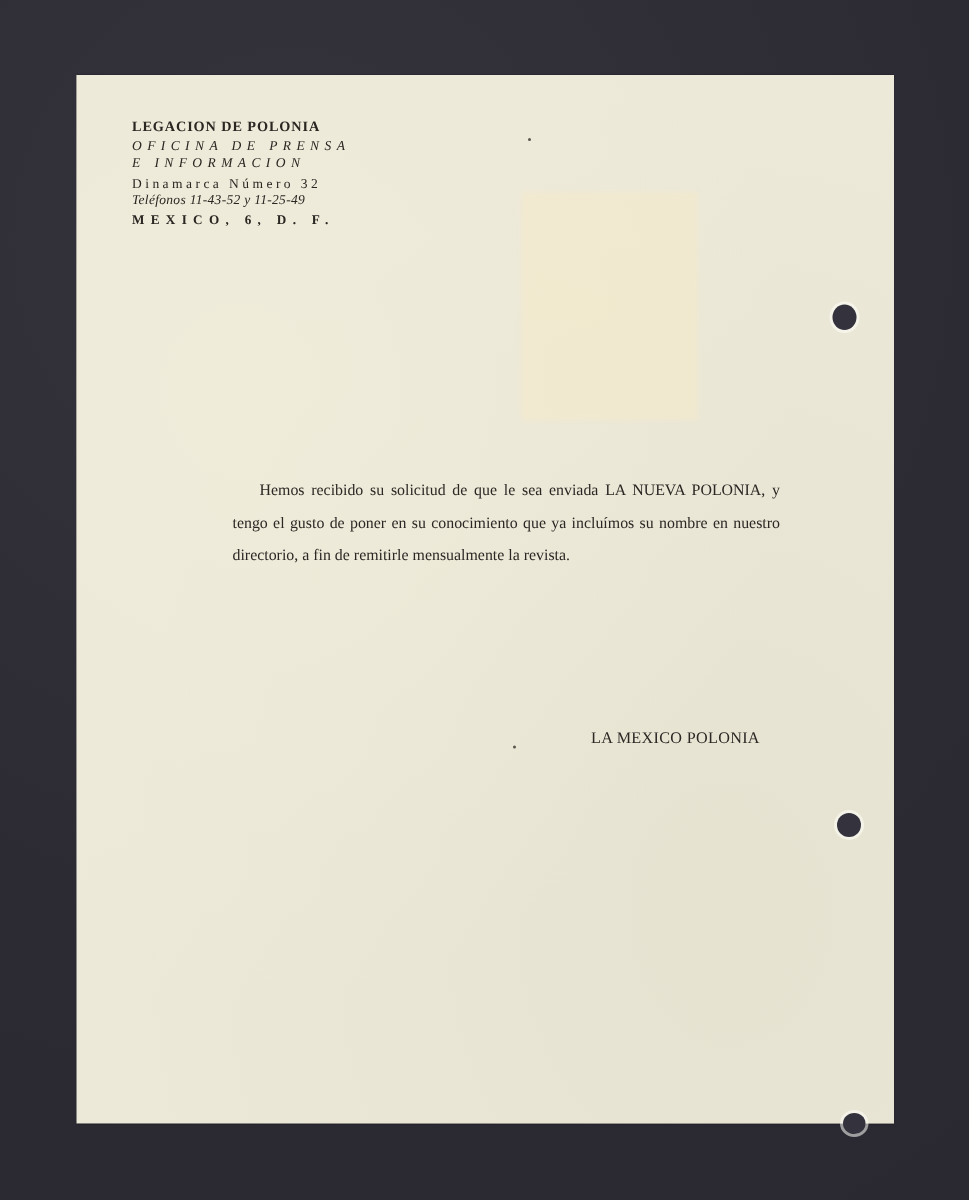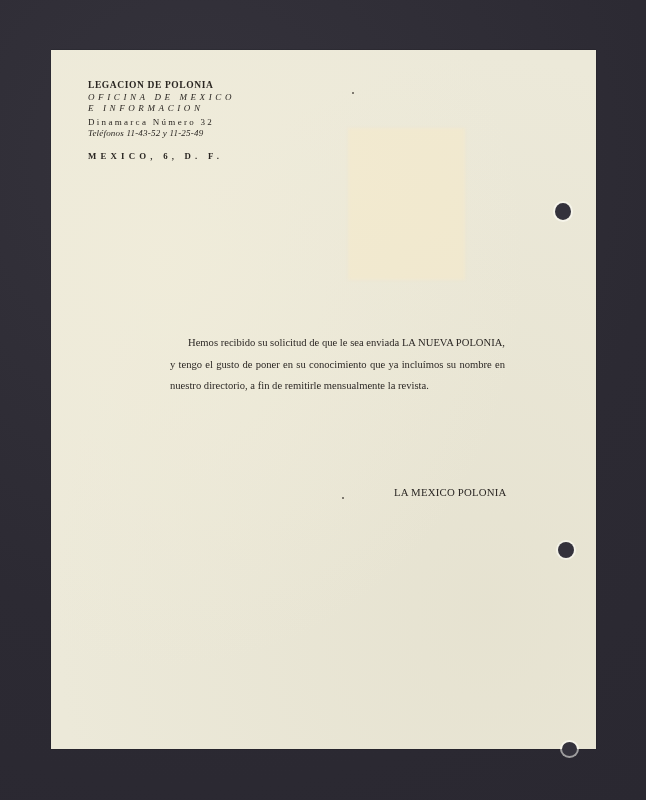--- a/index.html
+++ b/index.html
@@ -29,21 +29,21 @@
     .lh-bold { font-weight: bold; letter-spacing: 0.6px; font-size: 9.5px; }
     .lh-italic-spaced { font-style: italic; letter-spacing: 3.6px; }
     .lh-italic-spaced-sm { letter-spacing: 2.3px; }
     .lh-italic { font-style: italic; letter-spacing: 0.2px; }
     .lh-city { font-weight: bold; letter-spacing: 4.2px; font-size: 8.8px; }
     .body-text {
       position: absolute; left: 103px; top: 266px; width: 367px;
       color: #2b2724; font-size: 10.6px; line-height: 21.5px;
     }
     .salutation { margin-bottom: 0; }
-    .para { text-align: justify; text-indent: 18px; margin: 16px; }
+    .para { text-align: justify; text-indent: 18px; margin: 1px; }
     .signature {
       position: absolute; left: 343px; top: 436px; color: #2b2724;
       font-size: 10.8px; letter-spacing: 0.2px;
     }
     .hole {
       position: absolute; border-radius: 50%; background: #34323c;
       box-shadow: 0 0 0 2px rgba(255,255,250,0.55);
     }
     .hole1 { left: 555px; top: 203px; width: 16px; height: 17px; }
     .hole2 { left: 558px; top: 542px; width: 16px; height: 16px; }
@@ -51,25 +51,25 @@
     .speck { position: absolute; width: 2px; height: 2px; background: #5a554d; border-radius: 50%; }
   </style>
 </head>
 <body>
 
 <div class="paper">
   <div class="stain"></div>
 
   <div class="letterhead">
     <div class="lh-bold">LEGACION DE POLONIA</div>
-    <div class="lh-italic-spaced">OFICINA DE MEXICO</div>
+    <div class="lh-italic-spaced">OFICINA DE PRENSA</div>
     <div class="lh-italic-spaced">E INFORMACION</div>
     <div class="lh-italic-spaced-sm" style="margin-top:2px">Dinamarca Número 32</div>
     <div class="lh-italic">Teléfonos 11-43-52 y 11-25-49</div>
-    <div class="lh-city" style="margin-top:11px">MEXICO, 6, D. F.</div>
+    <div class="lh-city" style="margin-top:1px">MEXICO, 6, D. F.</div>
   </div>
 
   <div class="body-text">
     <p class="para">Hemos recibido su solicitud de que le sea enviada LA NUEVA POLONIA, y tengo el gusto de poner en su conocimiento que ya incluímos su nombre en nuestro directorio, a fin de remitirle mensualmente la revista.</p>
   </div>
 
   <div class="signature">LA MEXICO POLONIA</div>
 
   <div class="speck" style="left:301px; top:42px;"></div>
   <div class="speck" style="left:291px; top:447px;"></div>

